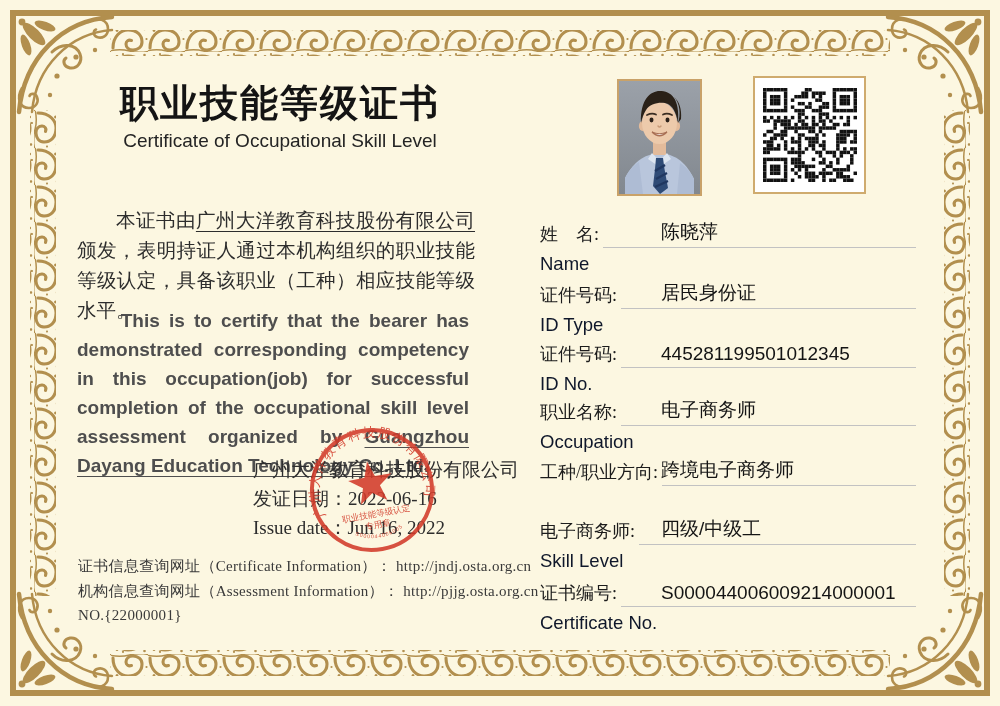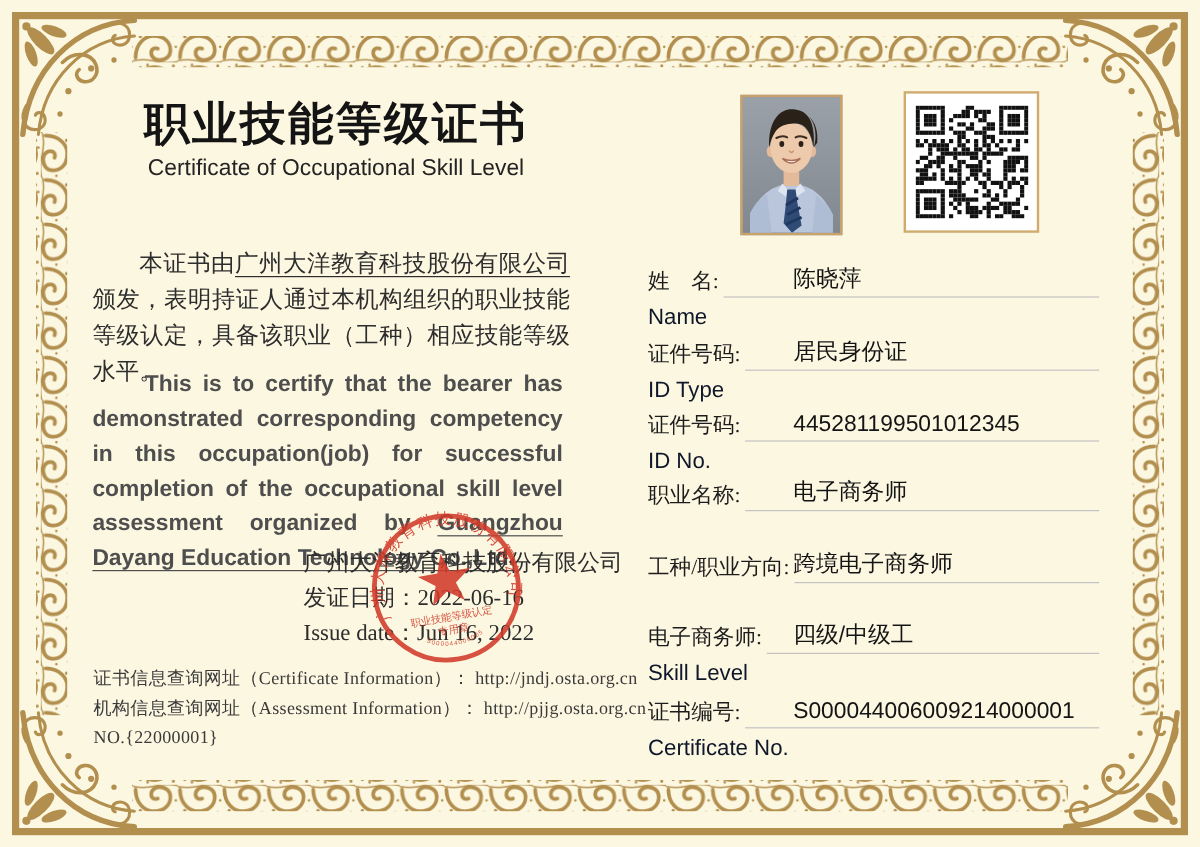--- a/index.html
+++ b/index.html
@@ -534,20 +534,21 @@
           <span class="f-value">445281199501012345</span>
         </div>
       <div class="f-en">ID No.</div>
     </div>
     <div class="field-row" style="top:402px">
       <div class="row-line">
           <span class="f-label">职业名称:</span>
           <span class="f-underline"></span>
           <span class="f-value">电子商务师</span>
         </div>
+      <div class="f-en">Occupation</div>
     </div>
     <div class="field-row" style="top:462px">
       <div class="row-line">
           <span class="f-label">工种/职业方向:</span>
           <span class="f-underline"></span>
           <span class="f-value">跨境电子商务师</span>
         </div>
     </div>
     <div class="field-row" style="top:521px">
       <div class="row-line">

